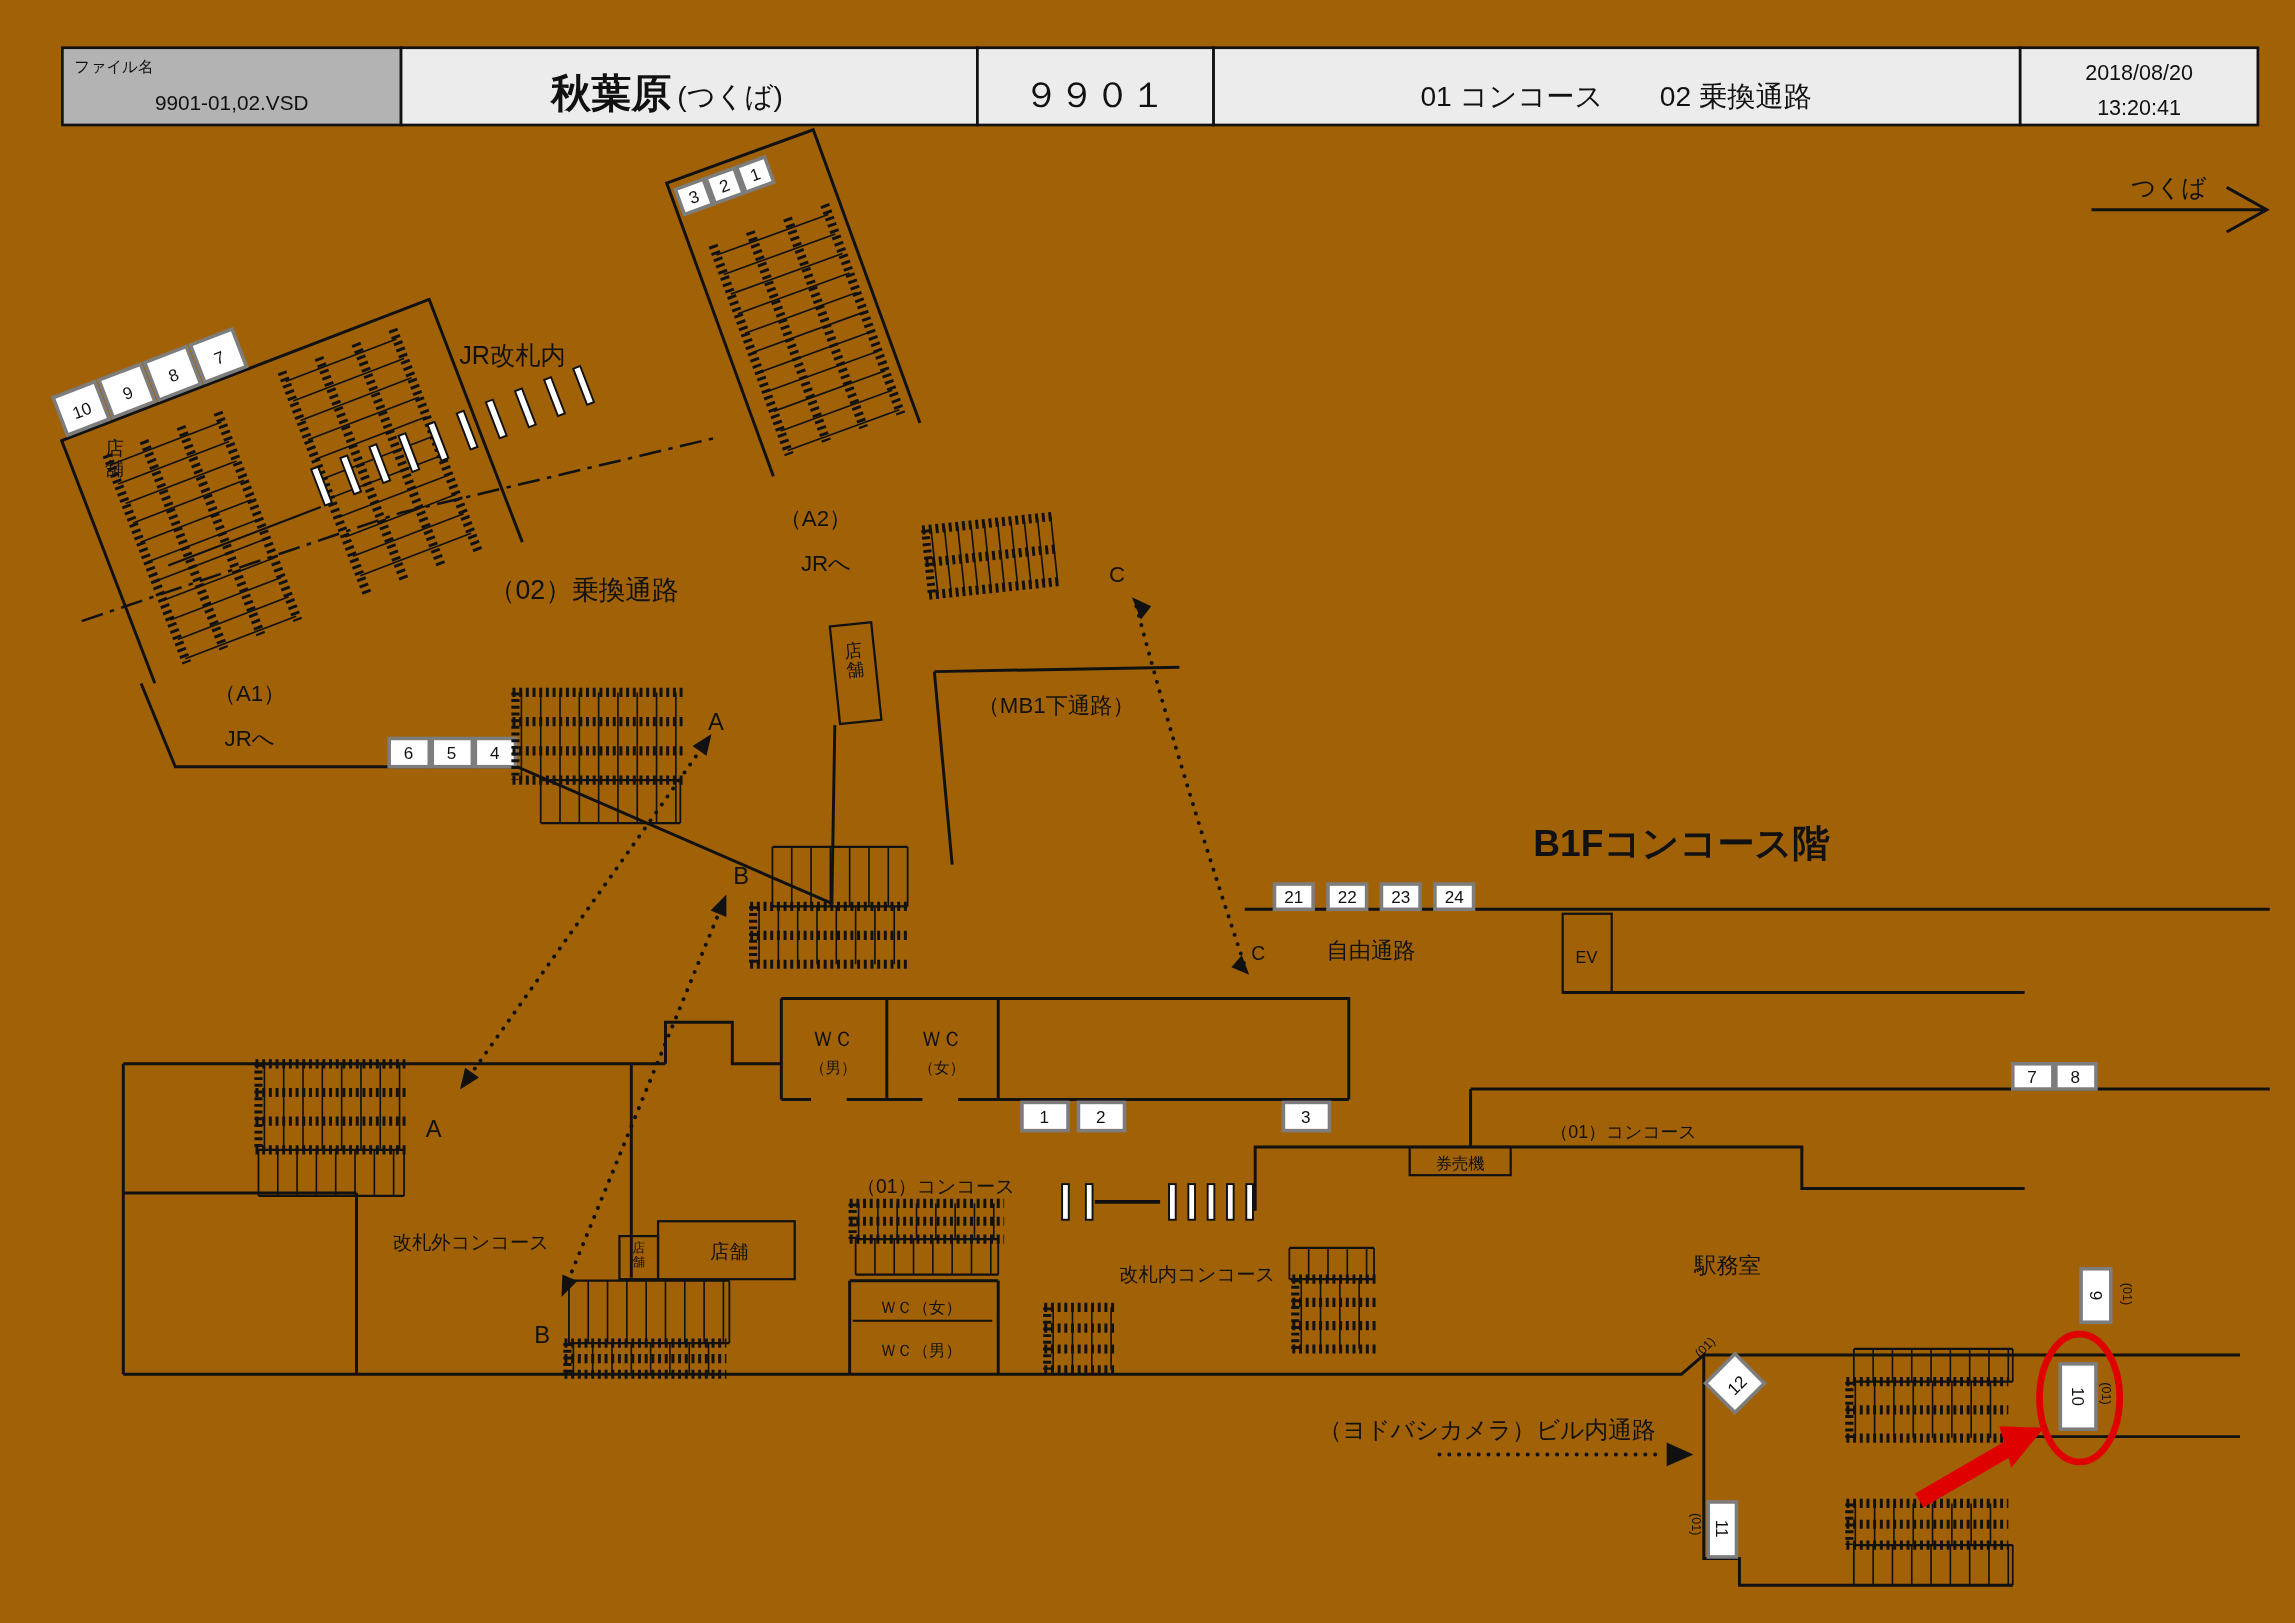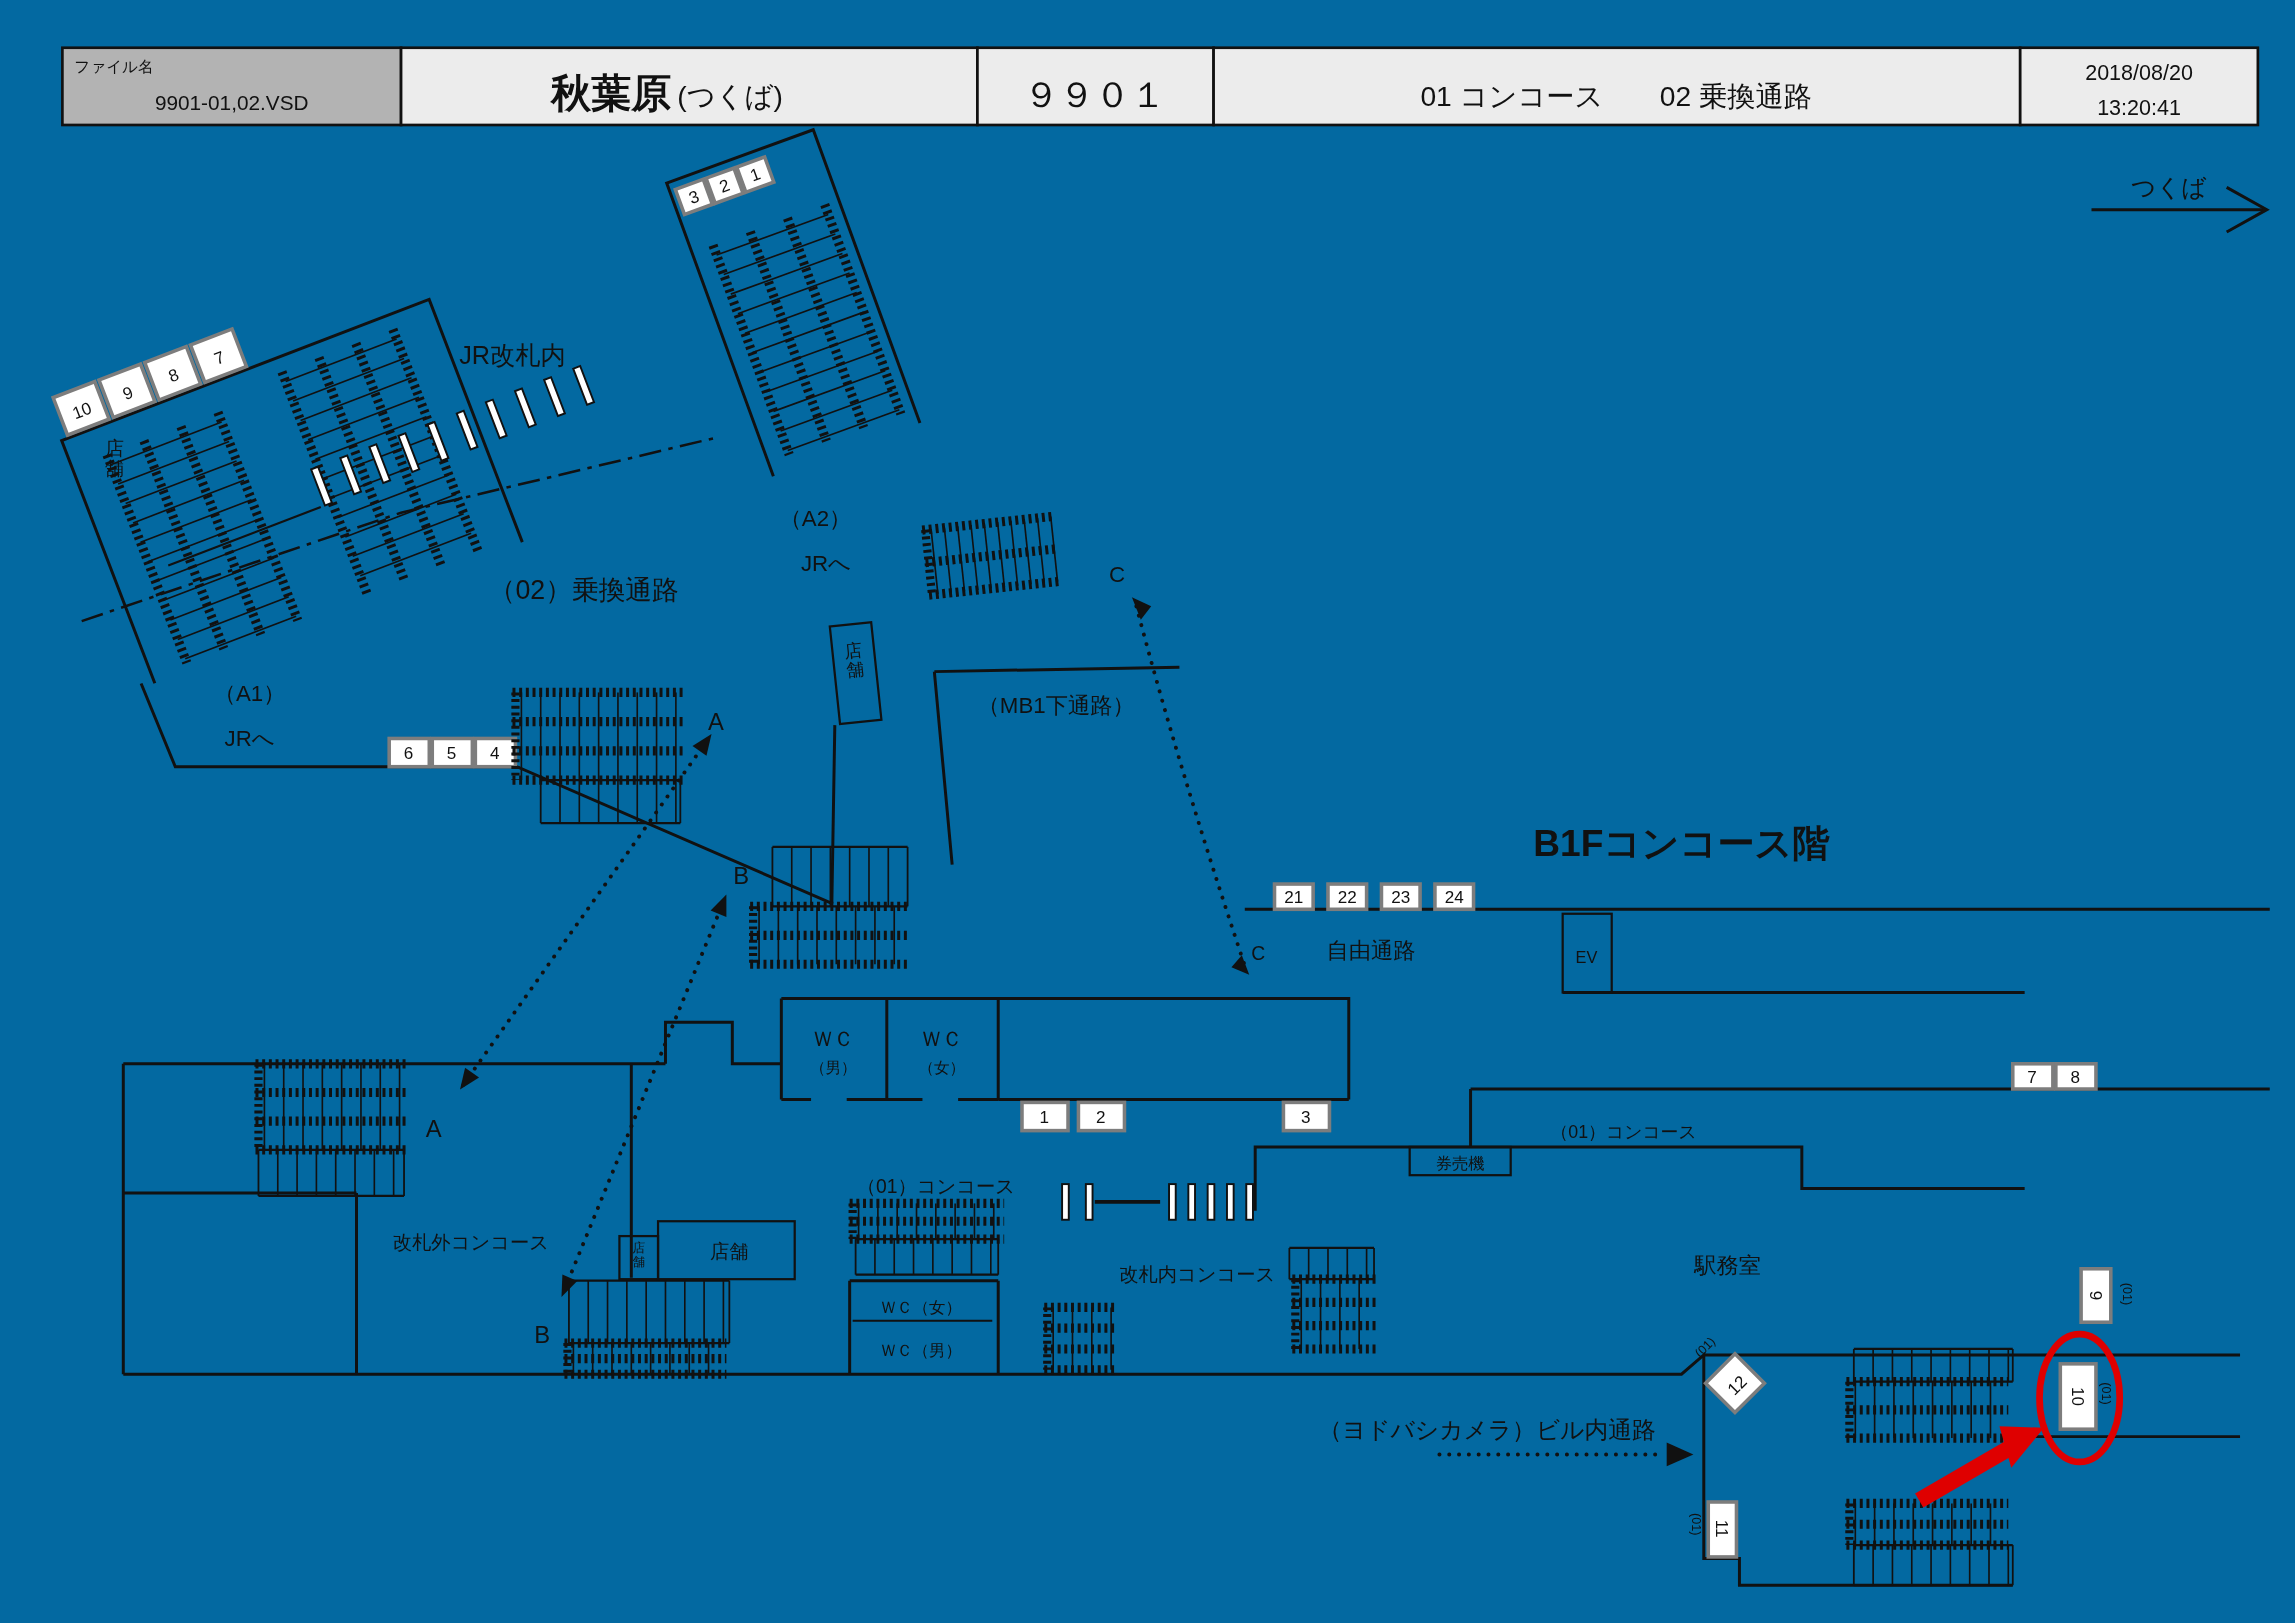--- a/index.html
+++ b/index.html
@@ -1,16 +1,16 @@
 <!DOCTYPE html>
 <html style="font-size:13.4px"><head>
 <meta charset="utf-8">
 <style>
   html,body{margin:0;padding:0;background:#fff;}
-  #stage{position:relative;width:2295px;height:1624px;background:#0369a1;overflow:hidden;}
+  #stage{position:relative;width:2295px;height:1624px;background:#a16207;overflow:hidden;}
   svg{display:block;}
   text{font-family:"Liberation Sans","DejaVu Sans",sans-serif;fill:#111;}
   .w{stroke:#111;stroke-width:2;fill:none;}
   .w15{stroke:#111;stroke-width:1.5;fill:none;}
   .thin{stroke:#111;stroke-width:1.2;fill:none;}
   .plate rect{fill:#fff;stroke:#7d7d7d;stroke-width:2.4;}
   .plate text{text-anchor:middle;font-size:11.5px;}
   .lbl{text-anchor:middle;}
   .dots{stroke:#111;stroke-width:2.6;fill:none;stroke-dasharray:0.1 6.5;stroke-linecap:round;}
   .dashdot{stroke:#111;stroke-width:1.7;fill:none;stroke-dasharray:15 5 3 5;}

